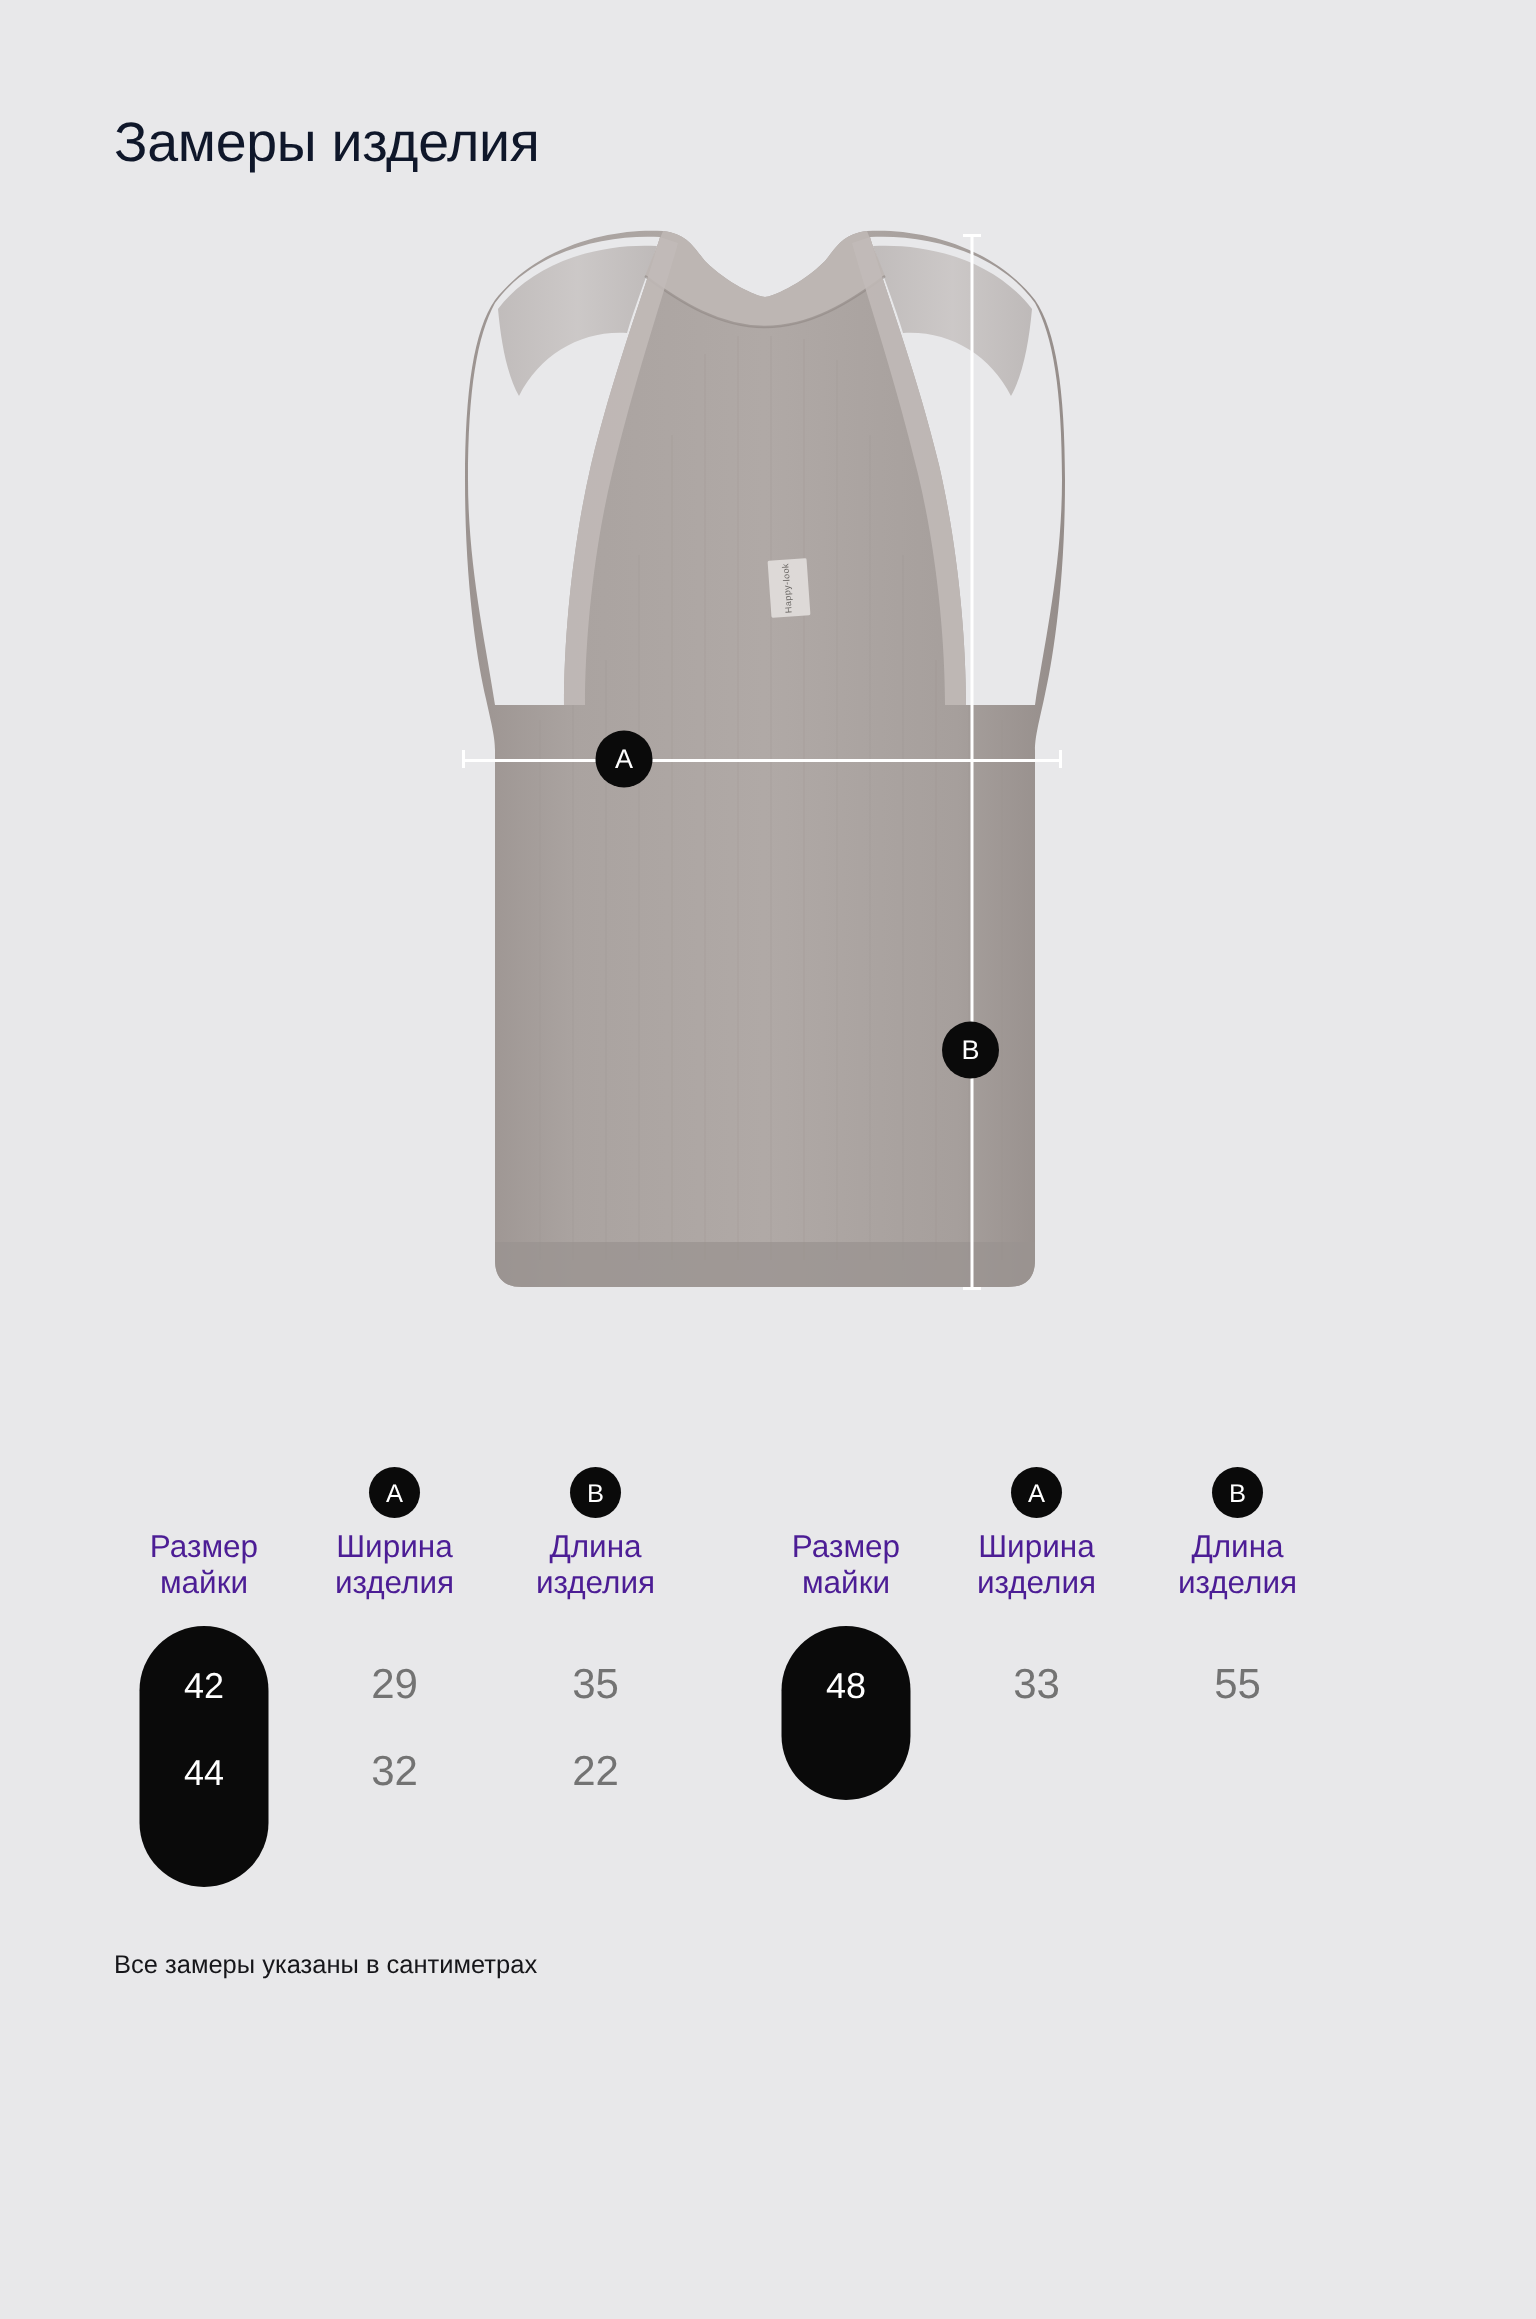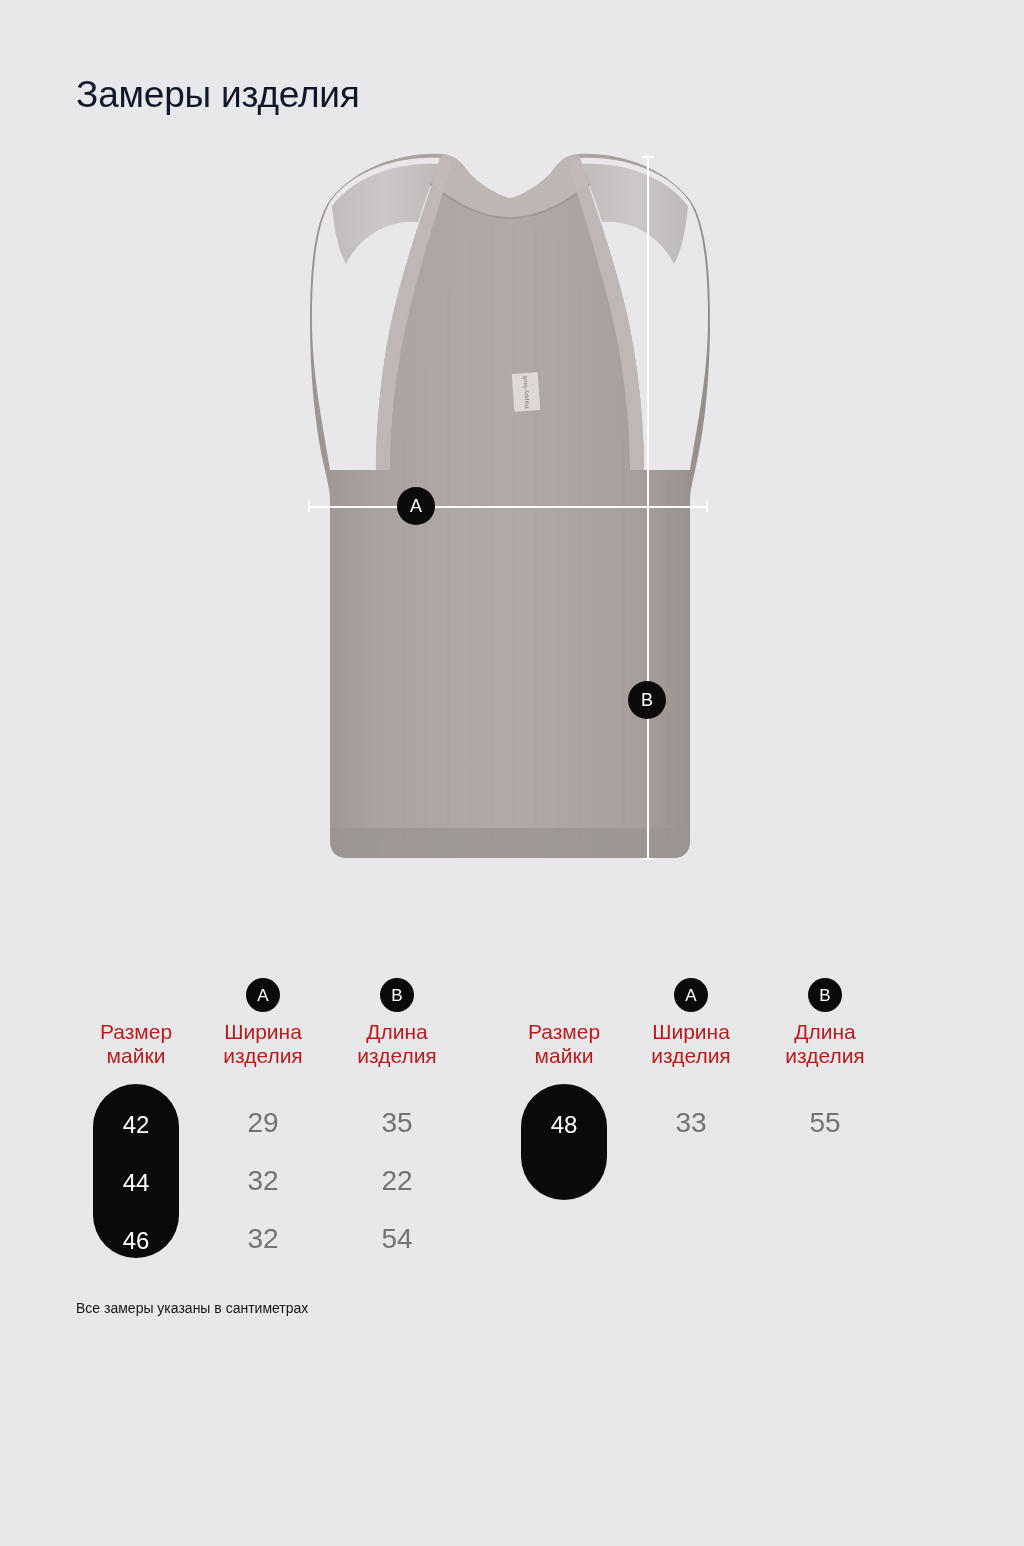--- a/index.html
+++ b/index.html
@@ -136,21 +136,21 @@
     display: inline-flex;
     align-items: center;
     justify-content: center;
     font-size: 17px;
     line-height: 1;
   }
 
   .head-row td {
     font-size: 21px;
     line-height: 1.13;
-    color: #b91c1c;
+    color: #4c1d95;
     padding-bottom: 14px;
     vertical-align: top;
   }
 
   .size-cell {
     position: relative;
     height: 58px;
     font-size: 24px;
     color: #ffffff;
     z-index: 2;
@@ -168,21 +168,21 @@
     background: #0a0a0a;
     z-index: 1;
   }
   .pill.left-pill  { left: 17px; }
   .pill.right-pill { left: 445px; }
 
   .footnote {
     position: absolute;
     left: 76px;
     top: 1300px;
-    font-size: 14px;
+    font-size: 17px;
     color: #16161a;
   }
 </style>
 </head>
 <body>
 
 <div class="page-title">Замеры изделия</div>
 
 <div class="garment-area">
 
@@ -330,25 +330,20 @@
       <tr>
         <td class="size-cell">42</td>
         <td class="value-cell">29</td>
         <td class="value-cell">35</td>
       </tr>
       <tr>
         <td class="size-cell">44</td>
         <td class="value-cell">32</td>
         <td class="value-cell">22</td>
       </tr>
-      <tr>
-        <td class="size-cell">46</td>
-        <td class="value-cell">32</td>
-        <td class="value-cell">54</td>
-      </tr>
     </tbody>
       </table>
   </div>
 
   <div class="table-block right">
     <table class="tbl">
       <tbody>
           <tr class="marker-row">
         <td class="col-size"></td>
         <td class="col-val">

